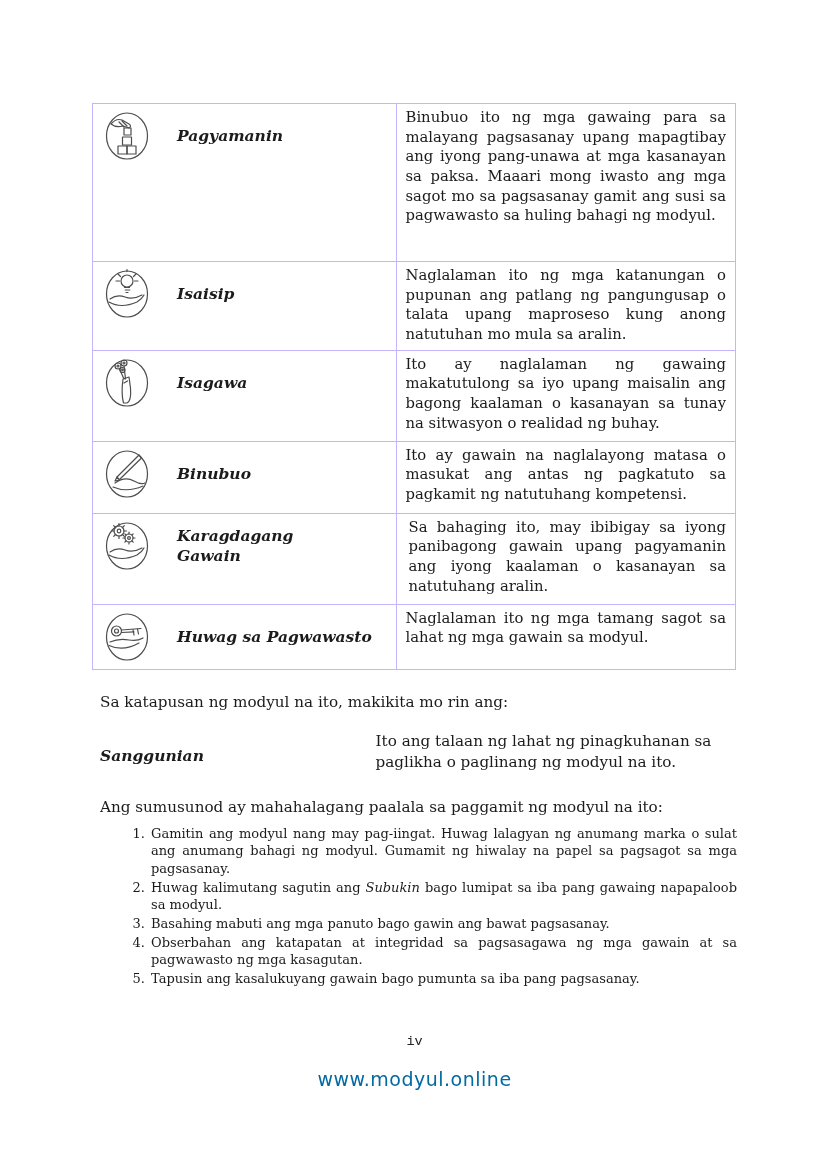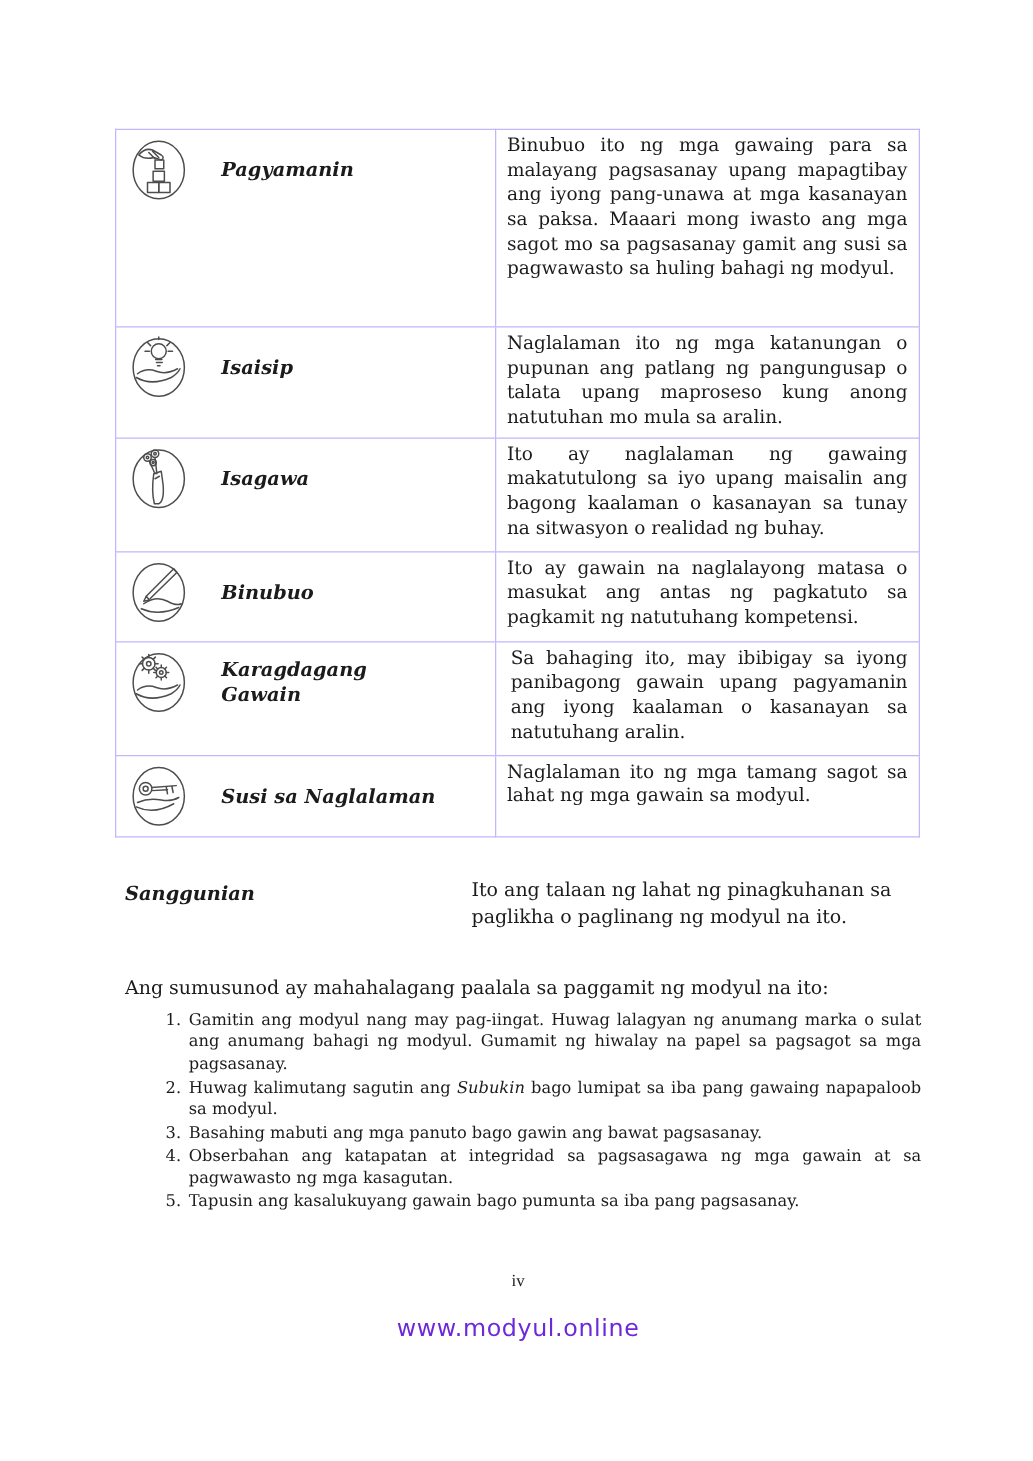--- a/index.html
+++ b/index.html
@@ -32,42 +32,42 @@
   tr.r3 td { height: 91px; }
   tr.r4 td { height: 72px; }
   tr.r5 td { height: 91px; }
   tr.r6 td { height: 51px; }
   tr.r5 td.desc-cell .desc { padding-left: 3px; }
 
   
   .intro { margin: 23px 0 0 8px; font-size: 15.2px; }
   .sanggunian { display: flex; margin: 20px 0 0 8px; }
   .sang-label { width: 276px; font-weight: bold; font-style: italic; font-size: 15.5px; padding-top: 15px; }
-  .sang-desc { width: 362px; font-size: 15.2px; line-height: 1.38; margin: 12px; }
+  .sang-desc { width: 362px; font-size: 15.2px; line-height: 1.38; margin: 0; }
   .reminders-intro { margin: 25px 0 0 8px; font-size: 15.2px; }
   ol.reminders { margin: 9px 0 0 0; padding-left: 57px; }
   ol.reminders li {
     font-size: 13px; line-height: 1.36;
     text-align: justify;
     padding-left: 2px;
     margin-bottom: 1px;
   }
   ol.reminders li .ital { font-style: italic; }
 
   
   .page-number {
     text-align: center; margin-top: 46px;
-    font-family: Liberation Serif, serif;
+    font-family: Liberation Mono, monospace;
     font-size: 13.5px; color: #222;
   }
   .watermark {
     text-align: center; margin-top: 19px;
     font-family: "DejaVu Sans", sans-serif;
     font-size: 19px; letter-spacing: 0.5px;
-    color: #6d28d9;
+    color: #0369a1;
   }
 </style>
 </head>
 <body>
 
 <div class="page">
 
   <table class="module-table">
     <tbody>
       <tr class="r1">
@@ -190,30 +190,31 @@
               <svg viewBox="0 0 48 54">
                 <ellipse cx="24" cy="27" rx="20.5" ry="23"></ellipse>
                 <circle cx="13.5" cy="21" r="5"></circle>
                   <circle cx="13.5" cy="21" r="2"></circle>
                 <path d="M18.5,20 L38,18.5 M18.5,22.5 L31,21.8"></path>
                 <path d="M30,19.5 L31,25 M34.5,19 L35.5,24"></path>
                 <path d="M7,32 Q16,28 26,30 Q34,31.5 40,28"></path>
                 <path d="M6,35.5 Q20,42 36,33"></path>
               </svg>
             </span>
-            <span class="row-label">Susi sa Naglalaman</span>
+            <span class="row-label">Huwag sa Pagwawasto</span>
           </div>
         </td>
         <td class="desc-cell">
           <p class="desc">Naglalaman ito ng mga tamang sagot sa lahat ng mga gawain sa modyul.</p>
         </td>
       </tr>
     </tbody>
   </table>
 
+  <p class="intro">Sa katapusan ng modyul na ito, makikita mo rin ang:</p>
 
   <div class="sanggunian">
     <span class="sang-label">Sanggunian</span>
     <p class="sang-desc">Ito ang talaan ng lahat ng pinagkuhanan sa paglikha o paglinang ng modyul na ito.</p>
   </div>
 
   <p class="reminders-intro">Ang sumusunod ay mahahalagang paalala sa paggamit ng modyul na ito:</p>
 
   <ol class="reminders">
     <li><span>Gamitin ang modyul nang may pag-iingat. Huwag lalagyan ng anumang marka o sulat ang anumang bahagi ng modyul. Gumamit ng hiwalay na papel sa pagsagot sa mga pagsasanay.</span><span class="ital"></span><span></span></li>

